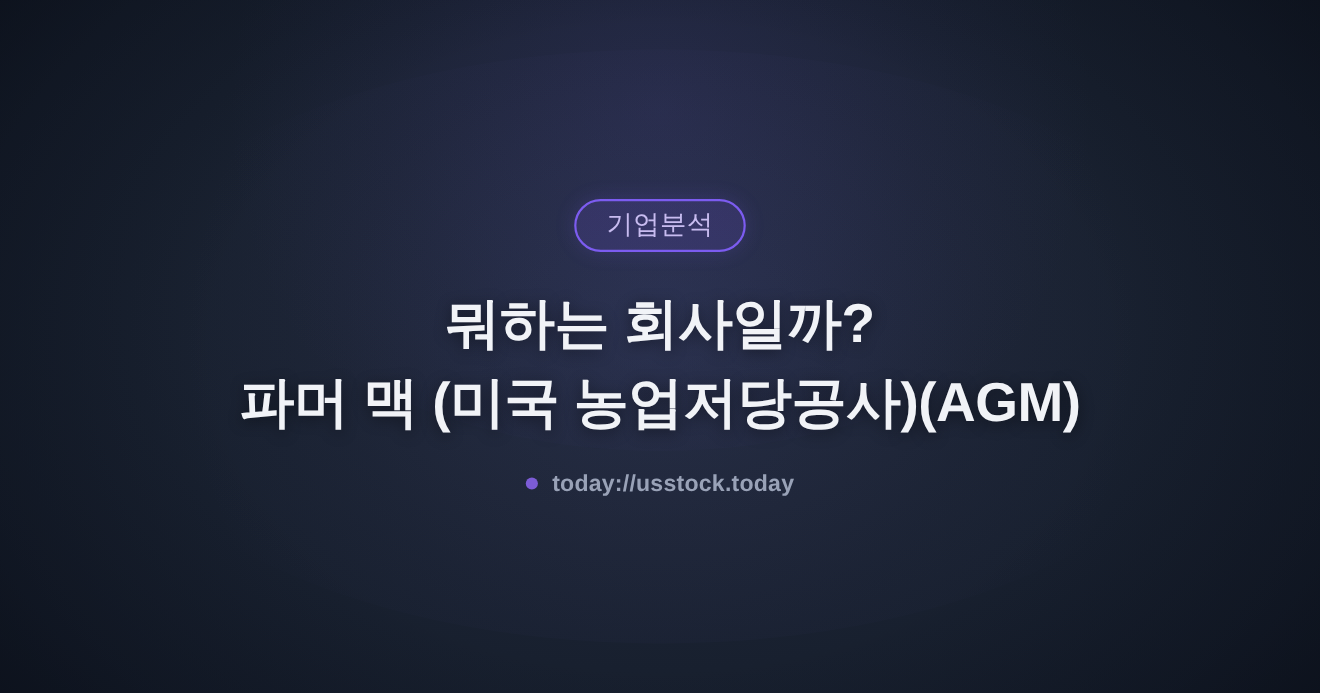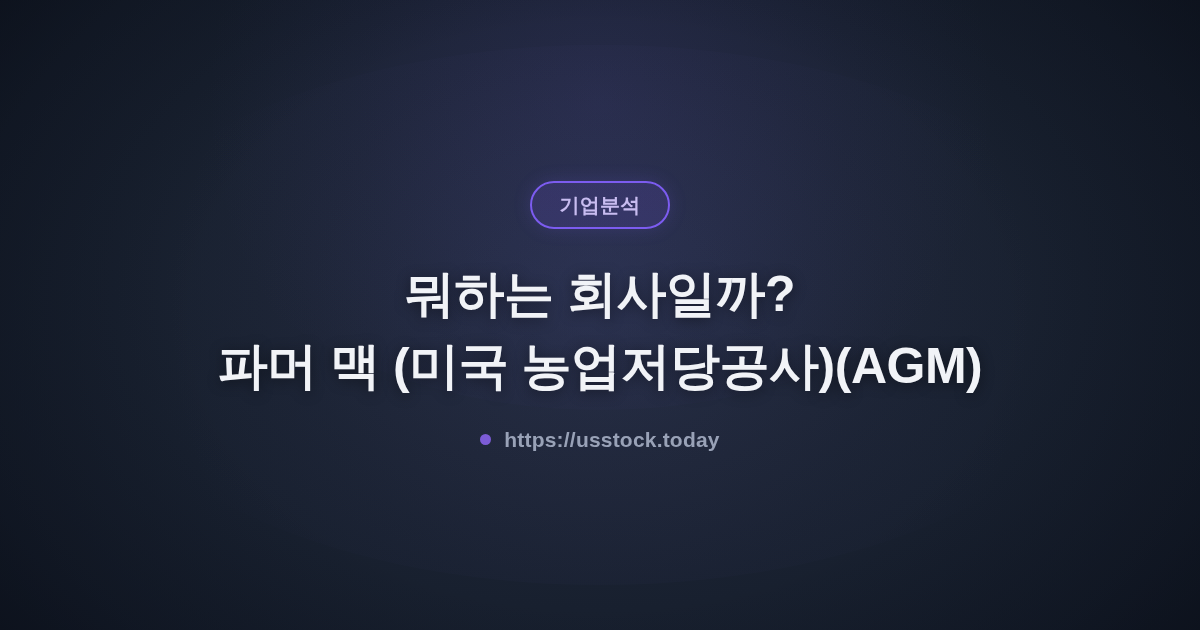--- a/index.html
+++ b/index.html
@@ -92,22 +92,22 @@
     height:48px;
     padding:0 27px;
     border:2px solid #7c5cf0;
     border-radius:999px;
     background:rgba(106,82,200,0.20);
     box-shadow:0 0 18px rgba(124,92,240,0.18);
     margin-bottom:29px;
   }
 
   .badge-label {
-    font-size:20px;
-    font-weight:bold;
+    font-size:24px;
+    font-weight:normal;
     letter-spacing:0.3px;
     color:#c8bcf0;
     line-height:1;
     white-space:nowrap;
   }
 
   
   .title {
     font-size:50px;
     font-weight:bold;
@@ -160,17 +160,17 @@
       <span class="badge-label">기업분석</span>
     </div>
 
     <h1 class="title">
       <span class="title-line">뭐하는 회사일까?</span>
       <span class="title-line">파머 맥 (미국 농업저당공사)(AGM)</span>
     </h1>
 
     <div class="url-row">
       <span class="url-bullet"></span>
-      <span class="url-text">https://usstock.today</span>
+      <span class="url-text">today://usstock.today</span>
     </div>
 
   </div>
 </div>
 
 </body></html>

